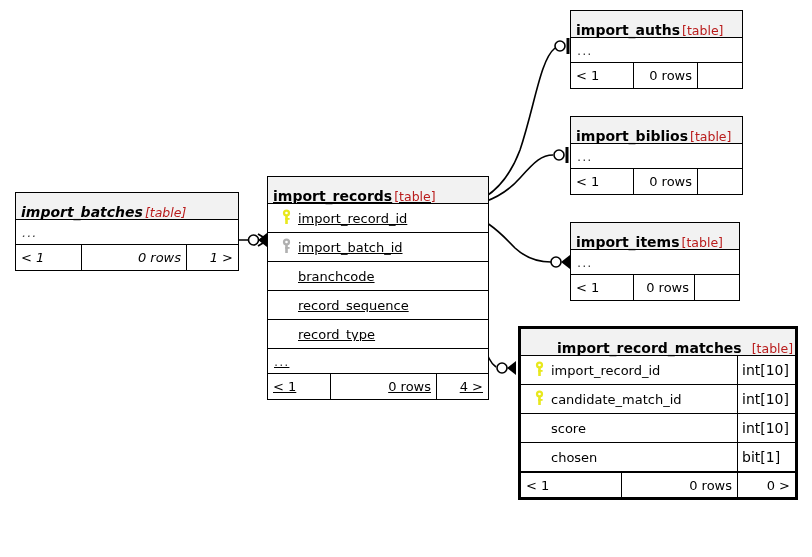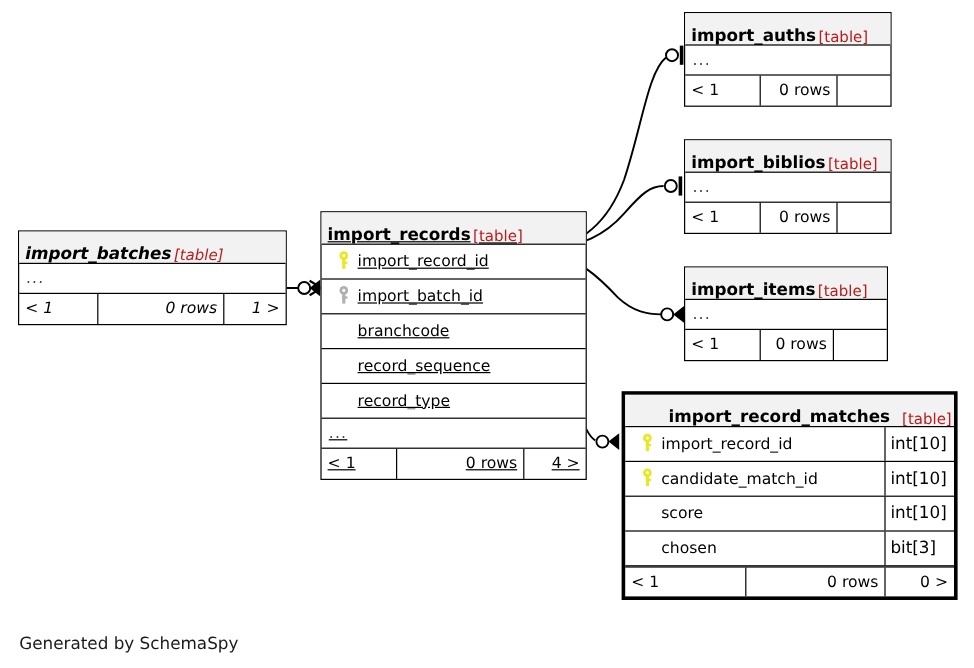--- a/index.html
+++ b/index.html
@@ -347,25 +347,24 @@
         <span class="colname-text">score</span>
       </div>
       <div class="col-type" style="flex:0 0 58px;">int[10]</div>
     </div>
 
     <div class="tbl-row">
       <div class="col-name">
         <span class="keyslot"></span>
         <span class="colname-text">chosen</span>
       </div>
-      <div class="col-type" style="flex:0 0 58px;">bit[3]</div>
+      <div class="col-type" style="flex:0 0 58px;">bit[1]</div>
     </div>
 
     <div class="tbl-footer">
       <div class="foot-cell foot-left" style="flex:0 0 100px;">&lt; 1</div>
       <div class="foot-cell foot-mid" style="flex:1 1 auto;">0 rows</div>
       <div class="foot-cell foot-right" style="flex:0 0 58px;">0 &gt;</div>
     </div>
   </div>
 
-  <div class="credit" style="left:16px; top:529px;">Generated by SchemaSpy</div>
 
 </div>
 
 </body></html>

